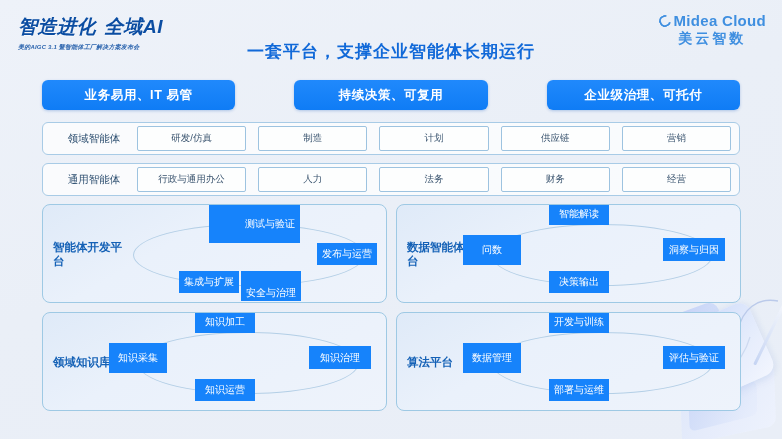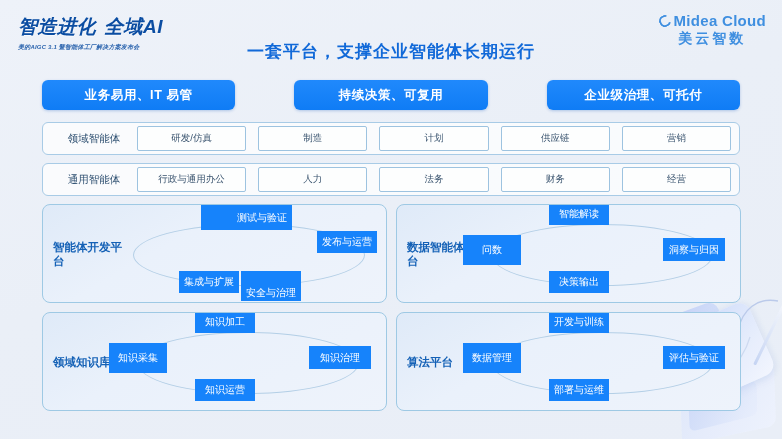--- a/index.html
+++ b/index.html
@@ -145,22 +145,22 @@
 
   
   .n-left   { left: -12px; top: 30px;  min-width: 58px; height: 30px; }
   .n-top    { left: 74px;  top: -2px;  min-width: 60px; height: 22px; }
   .n-bottom { left: 74px;  top: 66px;  min-width: 60px; height: 22px; }
   .n-right  { left: 188px; top: 33px;  min-width: 62px; height: 23px; }
 
   
   .n-bl2 { left: 58px;  top: 66px; min-width: 58px; height: 22px; }
   .n-br2 { left: 120px; top: 66px; min-width: 58px; height: 30px; align-items: flex-end; }
-  .n-top-dev { left: 80px; top: 0px; min-width: 58px; height: 25px; padding-left: 36px; }
-  .n-right-dev { left: 196px; top: 26px; min-width: 58px; height: 22px; }
+  .n-top-dev { left: 88px; top: 0px; min-width: 58px; height: 38px; padding-left: 36px; }
+  .n-right-dev { left: 196px; top: 38px; min-width: 58px; height: 22px; }
   .n-left-dev { left: -14px; top: 26px; width: 44px; height: 34px; }
 </style>
 </head>
 <body>
 
 <div id="slide">
 
   <div class="deco-wrap">
     <div class="deco d3"></div>
     <div class="deco d4"></div>

